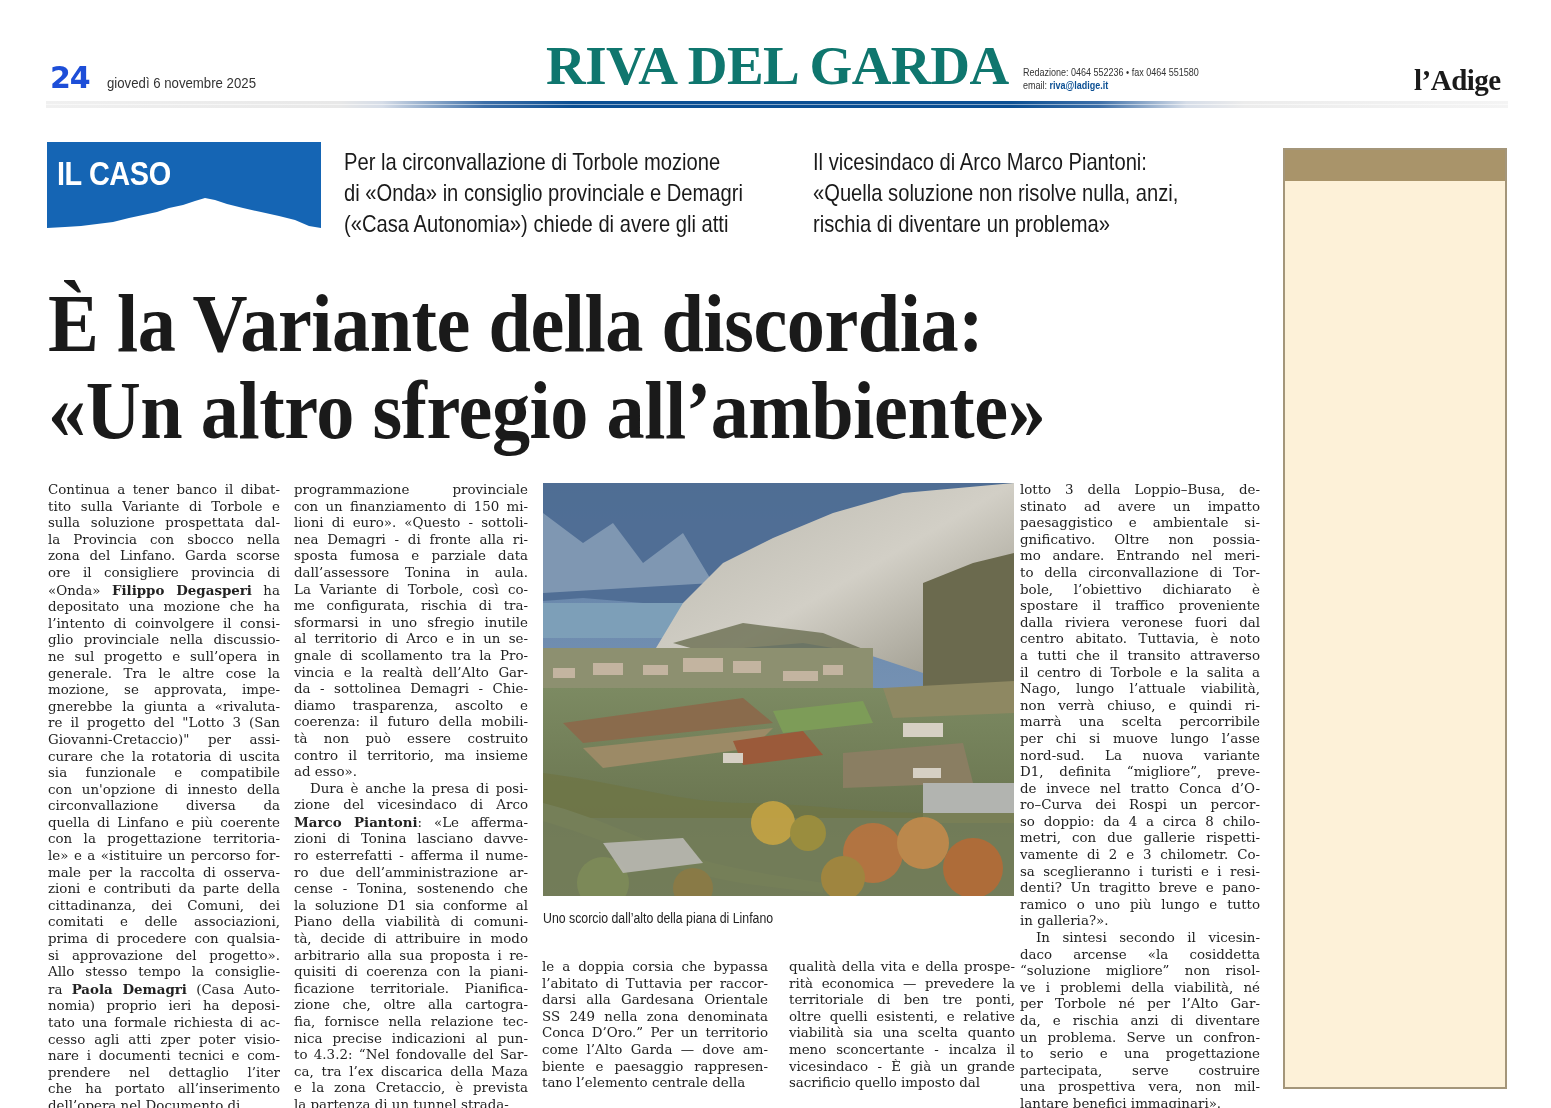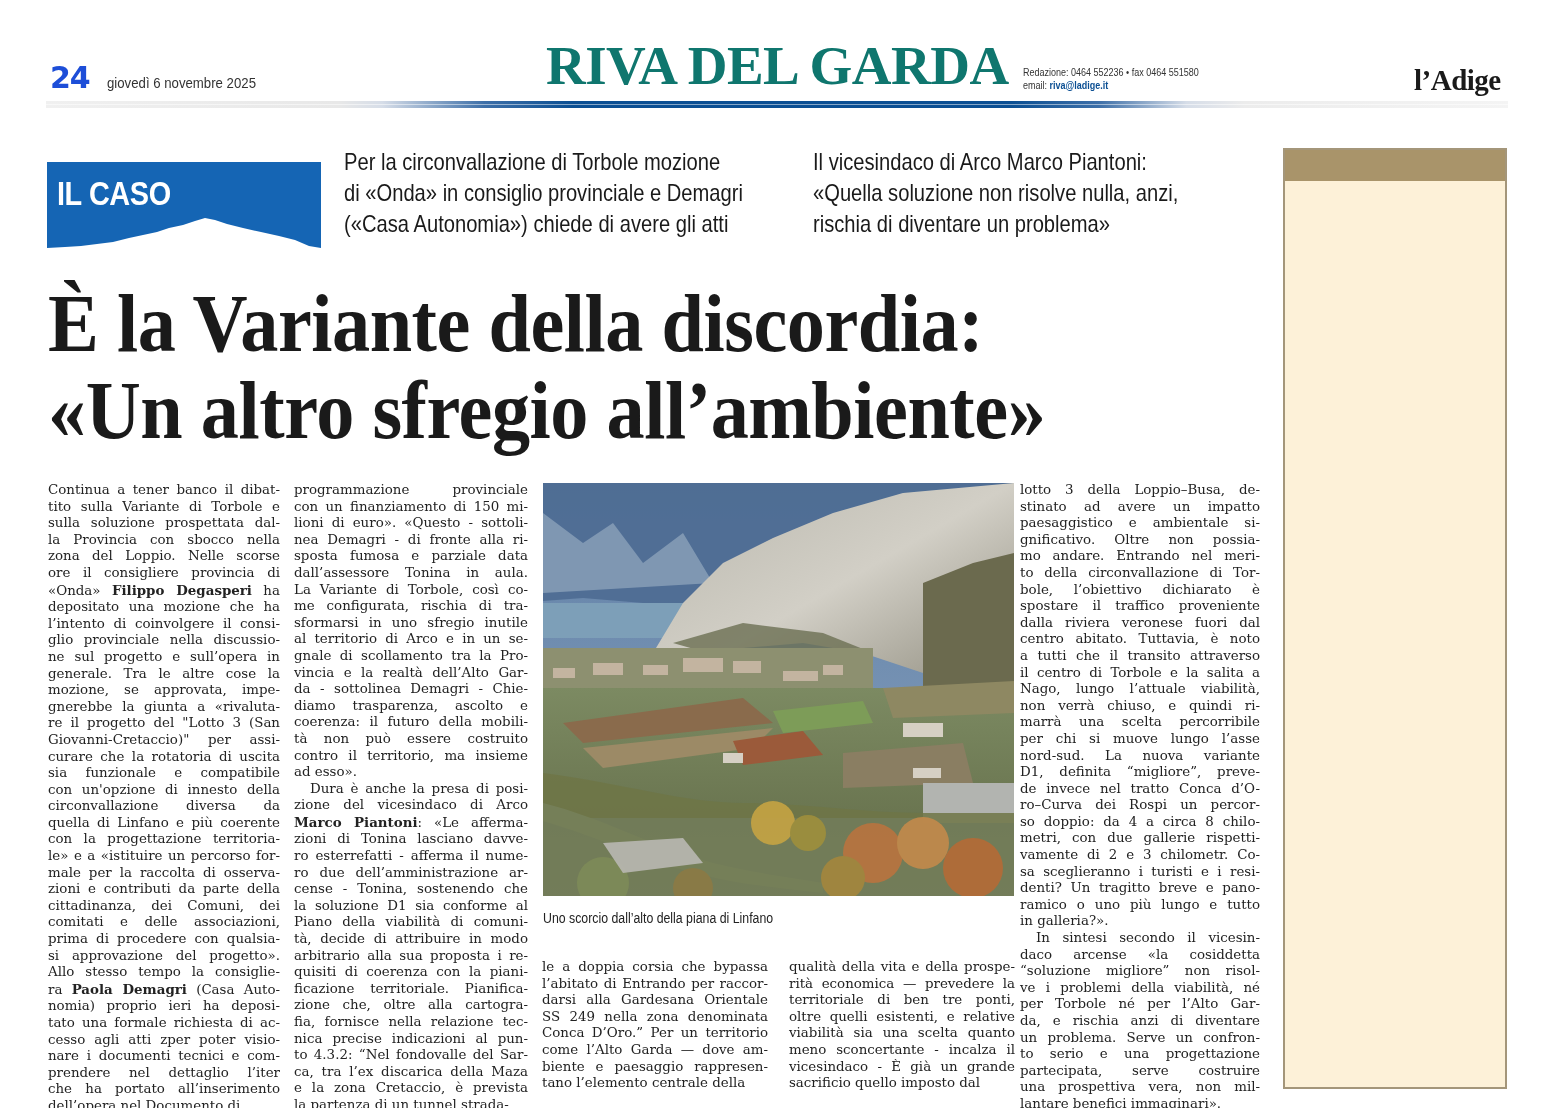--- a/index.html
+++ b/index.html
@@ -11,21 +11,21 @@
   .page-date { position: absolute; left: 107px; top: 74px; font-family: "Liberation Sans", sans-serif; font-size: 15px; color: #333; transform: scaleX(0.88); transform-origin: left; }
   .section-title { position: absolute; left: 546px; top: 38px; font-family: "Liberation Serif", serif; font-weight: bold; font-size: 55px; color: #0f766e; letter-spacing: -0.5px; line-height: 1; }
   .contact { position: absolute; left: 1023px; top: 66px; font-family: "Liberation Sans", sans-serif; font-size: 10px; color: #333; line-height: 13px; transform: scaleX(0.9); transform-origin: left; }
   .contact .email { color: #0b4f93; font-weight: bold; }
   .paper-logo { position: absolute; left: 1414px; top: 64px; font-family: "Liberation Serif", serif; font-weight: bold; font-size: 29px; color: #1a1a1a; letter-spacing: -0.5px; }
   .rule-bar { position: absolute; left: 46px; top: 101px; width: 1462px; height: 7px;
     background: linear-gradient(to right, #f0f0f0 0%, #e8e8e8 20%, #d6dde8 23%, #3d6fa8 30%, #0b4f93 36%, #0b4f93 66%, #3d6fa8 72%, #d6dde8 78%, #ececec 82%, #f4f4f4 100%); }
   .rule-bar:after { content: ""; position: absolute; left: 0; right: 0; top: 3px; height: 1px; background: rgba(255,255,255,0.5); }
 
   
-  .kicker { position: absolute; left: 47px; top: 162px; width: 256px; height: 93px; }
+  .kicker { position: absolute; left: 47px; top: 142px; width: 256px; height: 93px; }
   .kicker svg { position: absolute; left: 0; top: 0; }
   .kicker-label { position: absolute; left: 10px; top: 12px; font-family: "Liberation Sans", sans-serif; font-weight: bold; font-size: 34px; color: #ffffff; transform: scaleX(0.85); transform-origin: left; letter-spacing: -0.5px; }
 
   .deck { position: absolute; top: 146px; font-family: "Liberation Sans", sans-serif; font-size: 24px; line-height: 31px; color: #1a1a1a; transform: scaleX(0.84); transform-origin: left; white-space: nowrap; }
   .deck-1 { left: 344px; }
   .deck-2 { left: 813px; }
 
   
   .headline { position: absolute; left: 48px; top: 280px; font-family: "Liberation Serif", serif; font-size: 82px; line-height: 87px; color: #1a1a1a; white-space: nowrap; transform: scaleX(0.93); transform-origin: left; letter-spacing: -0.5px; }
 
@@ -84,21 +84,21 @@
 <h1 class="headline">
   <div>È la Variante della discordia:</div>
   <div>«Un altro sfregio all’ambiente»</div>
 </h1>
 
 <div class="col c1">
     <span class="ln">Continua a tener banco il dibat-</span>
     <span class="ln">tito sulla Variante di Torbole e</span>
     <span class="ln">sulla soluzione prospettata dal-</span>
     <span class="ln">la Provincia con sbocco nella</span>
-    <span class="ln">zona del Loppio. Nelle scorse</span>
+    <span class="ln">zona del Linfano. Garda scorse</span>
     <span class="ln">ore il consigliere provincia di</span>
     <span class="ln">«Onda» <b>Filippo Degasperi</b> ha</span>
     <span class="ln">depositato una mozione che ha</span>
     <span class="ln">l’intento di coinvolgere il consi-</span>
     <span class="ln">glio provinciale nella discussio-</span>
     <span class="ln">ne sul progetto e sull’opera in</span>
     <span class="ln">generale. Tra le altre cose la</span>
     <span class="ln">mozione, se approvata, impe-</span>
     <span class="ln">gnerebbe la giunta a «rivaluta-</span>
     <span class="ln">re il progetto del "Lotto 3 (San</span>
@@ -161,21 +161,21 @@
     <span class="ln">zione che, oltre alla cartogra-</span>
     <span class="ln">fia, fornisce nella relazione tec-</span>
     <span class="ln">nica precise indicazioni al pun-</span>
     <span class="ln">to 4.3.2: “Nel fondovalle del Sar-</span>
     <span class="ln">ca, tra l’ex discarica della Maza</span>
     <span class="ln">e la zona Cretaccio, è prevista</span>
     <span class="ln last">la partenza di un tunnel strada-</span>
   </div>
 <div class="col c3">
     <span class="ln">le a doppia corsia che bypassa</span>
-    <span class="ln">l’abitato di Entrando per raccor-</span>
+    <span class="ln">l’abitato di Tuttavia per raccor-</span>
     <span class="ln">darsi alla Gardesana Orientale</span>
     <span class="ln">SS 249 nella zona denominata</span>
     <span class="ln">Conca D’Oro.” Per un territorio</span>
     <span class="ln">come l’Alto Garda — dove am-</span>
     <span class="ln">biente e paesaggio rappresen-</span>
     <span class="ln last">tano l’elemento centrale della</span>
   </div>
 <div class="col c4">
     <span class="ln">qualità della vita e della prospe-</span>
     <span class="ln">rità economica — prevedere la</span>

